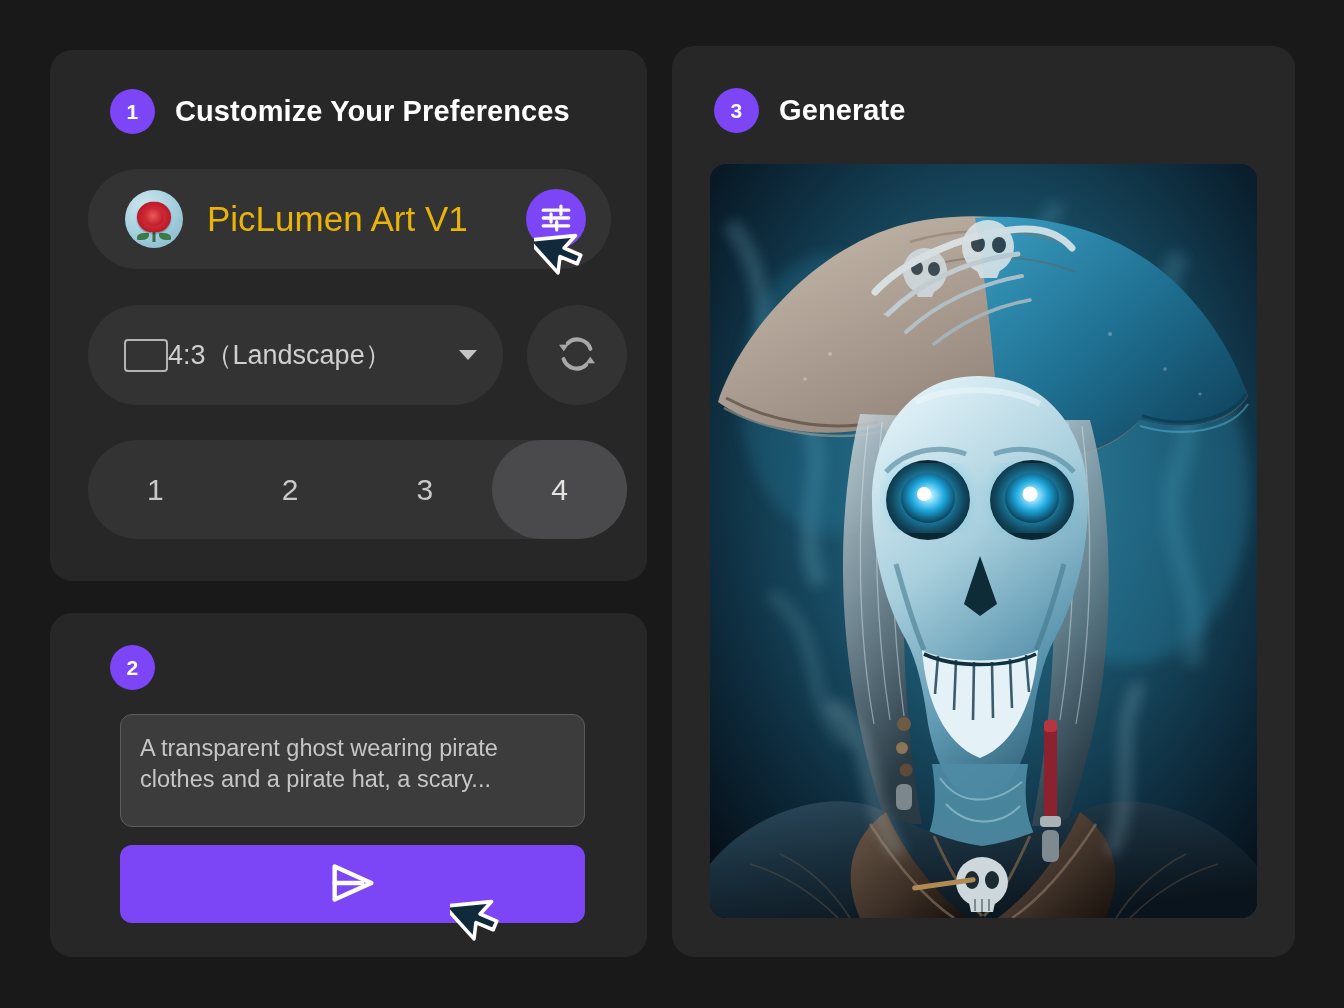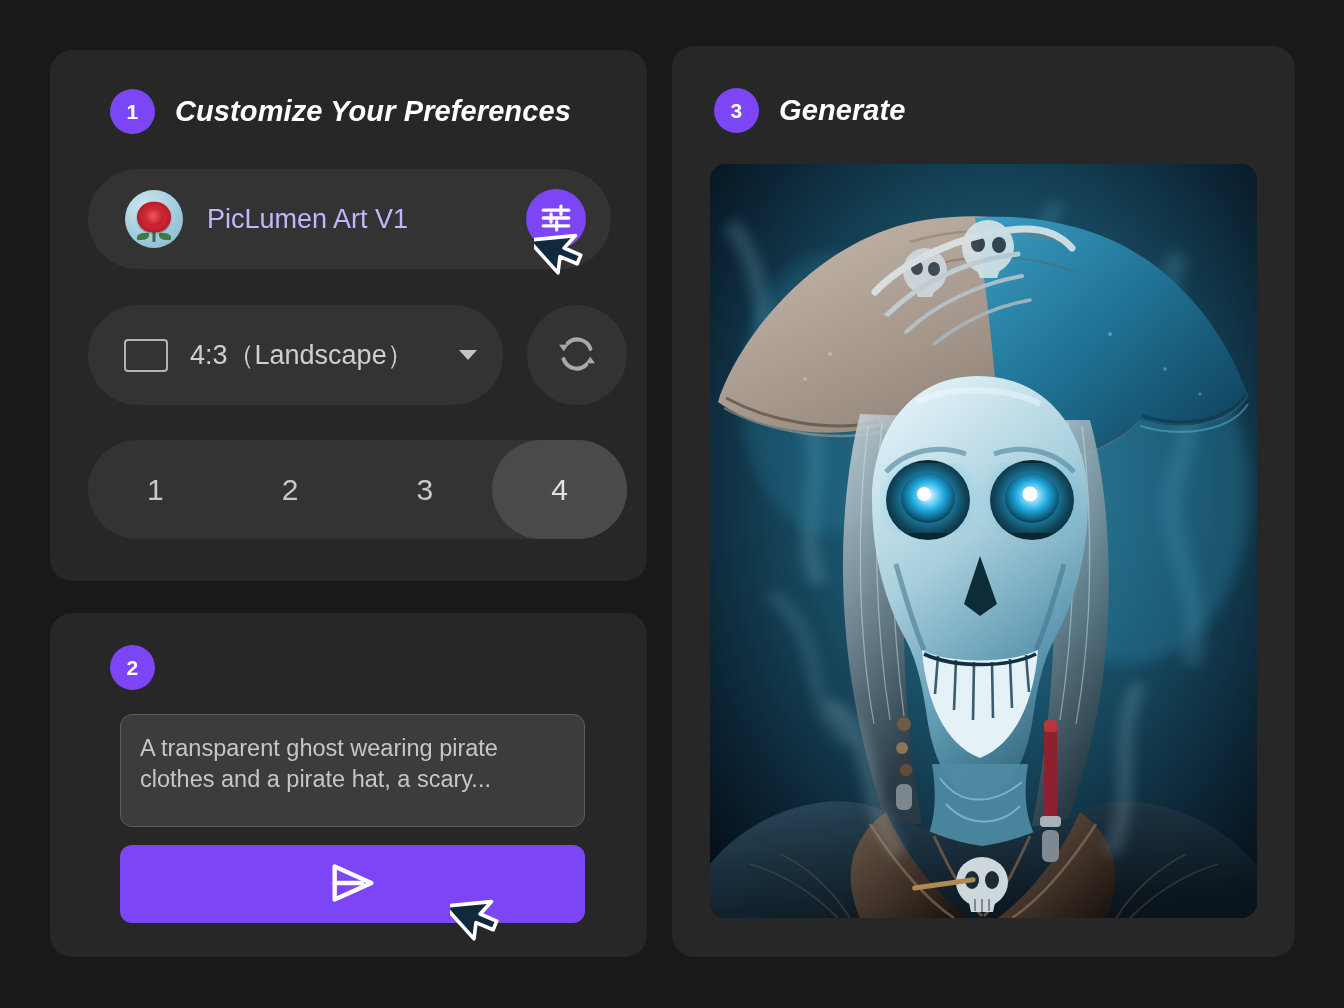--- a/index.html
+++ b/index.html
@@ -54,21 +54,20 @@
     letter-spacing: 0.3px;
     flex: 0 0 auto;
   }
 
   .sec-title {
     color: #ffffff;
     font-size: 29px;
     font-weight: 700;
     letter-spacing: 0.1px;
     white-space: nowrap;
-    font-style: italic;
   }
 
   
   #model-row {
     position: absolute;
     left: 38px; top: 119px;
     width: 523px; height: 100px;
     background: #333333;
     border-radius: 50px;
     display: flex;
@@ -113,22 +112,22 @@
   .rose-leaf {
     position:absolute; top:74%;
     width:12px; height:7px;
     background:#3f7a4b;
     border-radius:60% 10% 60% 10%;
   }
   .rose-leaf.l { left: 12px; }
   .rose-leaf.r { right: 12px; transform: scaleX(-1); }
 
   .model-name {
-    color: #c4b5fd;
-    font-size: 27px;
+    color: #eab308;
+    font-size: 35px;
     margin-left: 24px;
     white-space: nowrap;
   }
 
   #model-settings-btn {
     position: absolute;
     right: 25px; top: 50%;
     transform: translateY(-50%);
     width: 60px; height: 60px;
     border-radius: 50%;
@@ -155,21 +154,20 @@
   }
   .ratio-icon {
     width: 44px; height: 33px;
     border: 2.6px solid #b4b4b4;
     border-radius: 4px;
     flex: 0 0 auto;
   }
   .aspect-label {
     color: #cfcfcf;
     font-size: 27px;
-    margin-left: 22px;
     white-space: nowrap;
     flex: 1 1 auto;
   }
   .caret {
     width: 0; height: 0;
     border-left: 9px solid transparent;
     border-right: 9px solid transparent;
     border-top: 10px solid #c4c4c4;
     flex: 0 0 auto;
   }

